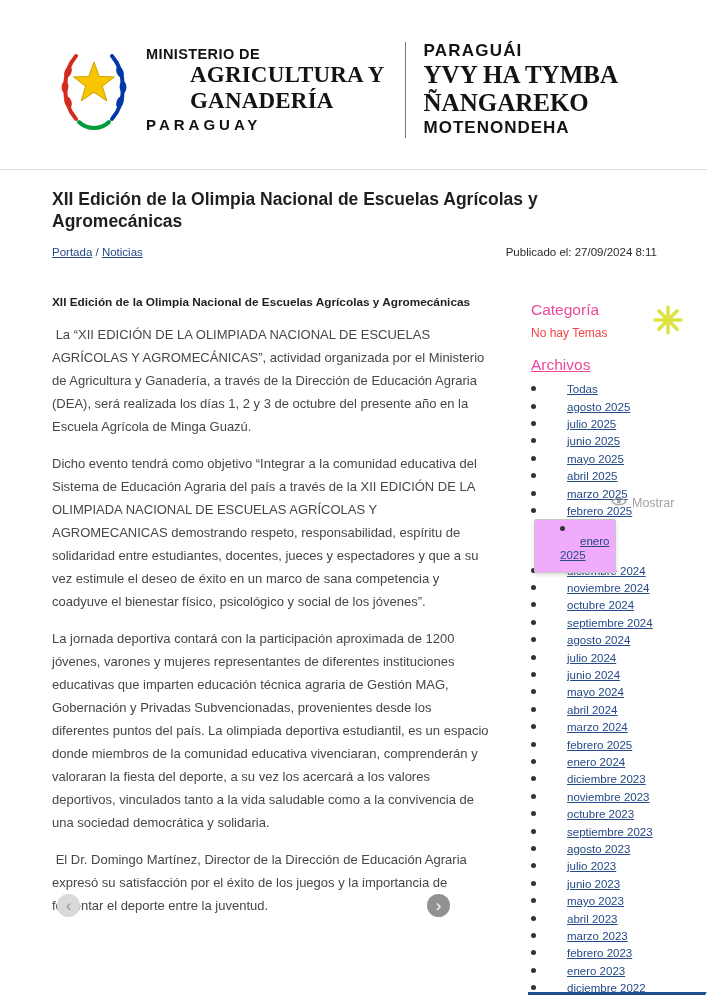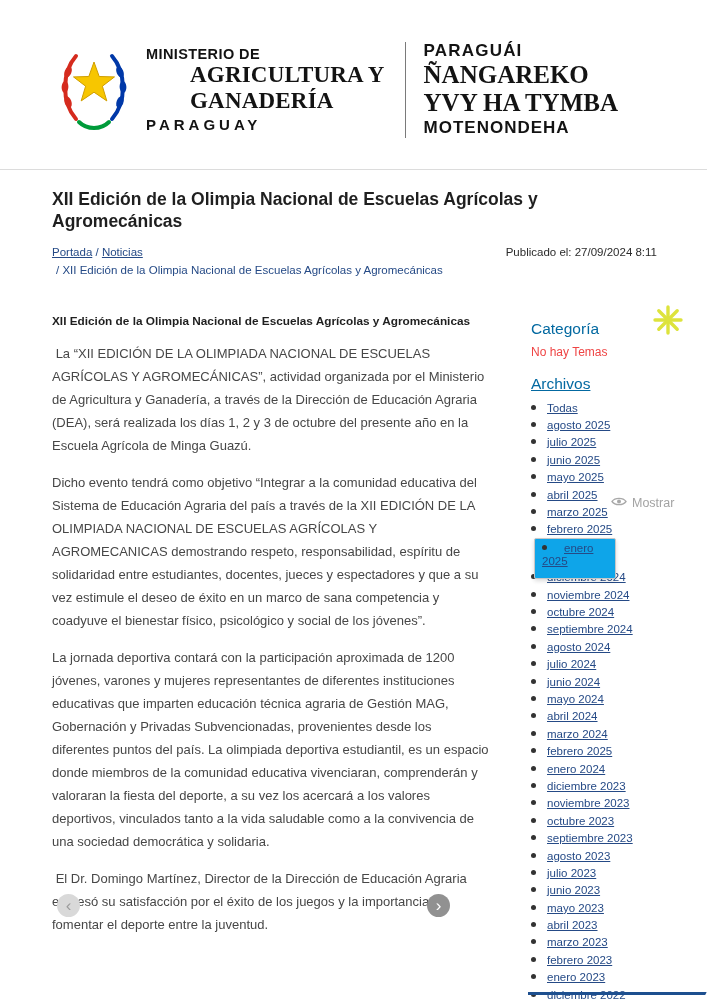--- a/index.html
+++ b/index.html
@@ -29,31 +29,31 @@
   .bc-current { color:#254a86; }
   .published { font-size:11.5px; color:#2b2b2b; white-space:nowrap; padding-top:3px; }
 
   
   main { display:flex; padding:34px 0 0 52px; }
   article { width:438px; }
   article h2 { font-size:11.8px; color:#1f1f1f; margin:0 0 14px 0; font-weight:bold; }
   article p { font-size:13px; line-height:23px; color:#474747; margin:0 0 14px 0; white-space:pre-wrap; }
 
   aside { width:176px; margin-left:41px; padding-top:6px; }
-  aside h3 { font-size:15.5px; color:#0369a1; font-weight:400; margin:0 0 7px 0; }
+  aside h3 { font-size:15.5px; color:#ec4899; font-weight:400; margin:0 0 7px 0; }
   .cat-empty { font-size:12px; color:#ef4444; margin-bottom:16px; }
   .archives-title { margin-top:4px;text-decoration:underline; }
   ul.archives { margin:8px 0 0 0; padding:0 0 0 16px; list-style:disc; color:#333; }
   ul.archives li { margin:0 0 3.6px 0; line-height:11.8px; }
-  ul.archives a { font-size:11.5px; color:#254a86; text-decoration:underline; text-underline-offset:1px; }
+  ul.archives a { font-size:11.5px; color:#254a86; text-decoration:underline; text-underline-offset:1px;margin-left:20px; }
   ul.archives li.highlight {
     list-style-position:inside;
-    background:#0ea5e9; border:1px solid #c7c7c7; border-radius:2px;
+    background:#f0abfc; border:1px solid #c7c7c7; border-radius:2px;
     box-shadow:0 2px 4px rgba(0,0,0,.14);
-    margin:-2px 0 -9px -13px; padding:2px 6px 10px 7px;
+    margin:-2px 0 -9px -13px; padding:2px 6px 10px 25px;
     width:82px; position:relative; z-index:2;
   }
 
   
   .nav-arrow { position:absolute; width:23px; height:23px; border-radius:50%; border:none; padding:0;
                display:flex; align-items:center; justify-content:center; font-size:17px; line-height:1; cursor:pointer;
                font-family:"Liberation Sans", sans-serif; }
   .nav-arrow.prev { left:57px; top:894px; background:#d9d9d9; color:#9c9c9c; }
   .nav-arrow.next { left:427px; top:894px; background:#919191; color:#ffffff; }
 
@@ -89,40 +89,36 @@
       <div class="wm-small">MINISTERIO DE</div>
       <div class="wm-serif">AGRICULTURA Y</div>
       <div class="wm-serif">GANADERÍA</div>
       <div class="wm-caps">PARAGUAY</div>
     </div>
 
     <div class="h-div"></div>
 
     <div class="wordmark">
       <div class="gm-small">PARAGUÁI</div>
+      <div class="gm-serif">YVY HA TYMBA</div>
       <div class="gm-serif">ÑANGAREKO</div>
-      <div class="gm-serif">YVY HA TYMBA</div>
       <div class="gm-caps">MOTENONDEHA</div>
     </div>
   </header>
 
   <section class="title-row">
     <h1>XII Edición de la Olimpia Nacional de Escuelas Agrícolas y Agromecánicas</h1>
   </section>
 
   <section class="meta-row">
     <nav class="breadcrumb">
       <div class="bc-line1">
         <a href="#">Portada</a>
         <span class="bc-sep">/</span>
         <a href="#">Noticias</a>
-      </div>
-      <div class="bc-line2">
-        <span class="bc-sep">/</span>
-        <span class="bc-current">XII Edición de la Olimpia Nacional de Escuelas Agrícolas y Agromecánicas</span>
       </div>
     </nav>
     <div class="published">Publicado el: 27/09/2024 8:11</div>
   </section>
 
   <main>
     <article>
       <h2>XII Edición de la Olimpia Nacional de Escuelas Agrícolas y Agromecánicas</h2>
       <div>
           <p> La “XII EDICIÓN DE LA OLIMPIADA NACIONAL DE ESCUELAS AGRÍCOLAS Y AGROMECÁNICAS”, actividad organizada por el Ministerio de Agricultura y Ganadería, a través de la Dirección de Educación Agraria (DEA), será realizada los días 1, 2 y 3 de octubre del presente año en la Escuela Agrícola de Minga Guazú.</p>

